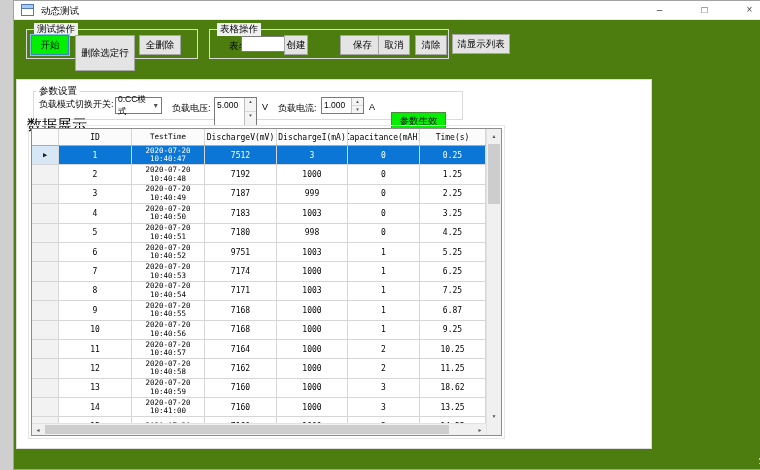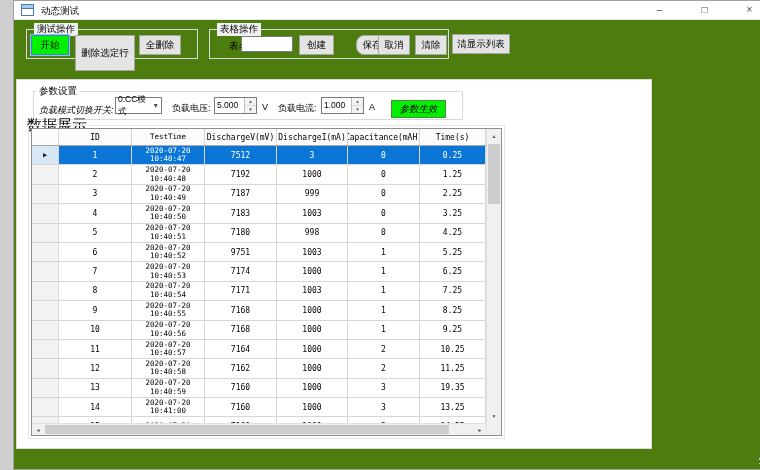--- a/index.html
+++ b/index.html
@@ -89,57 +89,57 @@
     <span class="group-label">测试操作</span>
     <div class="btn btn-start" style="left:4px; top:5px; width:38px; height:20px;text-align:center;">开始</div>
     <div class="btn" style="left:48px; top:5px; width:60px; height:36px;">删除选定行</div>
     <div class="btn" style="left:112px; top:5px; width:42px; height:20px;">全删除</div>
   </div>
 
   <div class="groupbox" style="left:195px; top:28px; width:240px; height:30px;">
     <span class="group-label">表格操作</span>
     <span class="flabel" style="left:19px; top:10px; font-size:9.5px;">表名:</span>
     <input class="textbox" style="left: 31px; top: 6px; width: 52px; height: 16px;" value="">
-    <div class="btn" style="left:89px; top:5px; width:35px; height:20px;font-family:Liberation Serif, serif;">创建</div>
-    <div class="btn" style="left:146px; top:5px; width:32px; height:20px;border-radius:8px;">保存</div>
+    <div class="btn" style="left:74px; top:5px; width:24px; height:20px;font-family:Liberation Serif, serif;">创建</div>
+    <div class="btn" style="left:130px; top:5px; width:45px; height:20px;">保存</div>
     <div class="btn" style="left:168px; top:5px; width:32px; height:20px;">取消</div>
     <div class="btn" style="left:205px; top:5px; width:32px; height:20px;">清除</div>
   </div>
 
   <div class="btn" style="left:438px; top:33px; width:58px; height:20px;">清显示列表</div>
 
 
   <div class="tabpage">
 
     <div class="groupbox" style="left:16px; top:11px; width:430px; height:29px;">
       <span class="group-label on-white" style="left:2px;">参数设置</span>
-      <span class="flabel" style="left:5px; top:12px;font-style:italic;">负载模式切换开关:</span>
+      <span class="flabel" style="left:5px; top:6px;">负载模式切换开关:</span>
       <div class="combo" style="left:81px; top:5px; width:47px; height:17px;">
         <span>0:CC模式</span>
         <span class="chev">▼</span>
       </div>
       <span class="flabel" style="left:138px; top:10px;">负载电压:</span>
-      <div class="spinbox" style="left:180px; top:5px; width:43px; height:17px;">
+      <div class="spinbox" style="left:180px; top:5px; width:43px; height:29px;">
         <div class="spinval">5.000</div>
         <div class="updown">
           <div>▲</div>
           <div>▼</div>
         </div>
       </div>
       <span class="flabel" style="left:228px; top:10px;">V</span>
       <span class="flabel" style="left:244px; top:10px;">负载电流:</span>
       <div class="spinbox" style="left:287px; top:5px; width:43px; height:17px;">
         <div class="spinval">1.000</div>
         <div class="updown">
           <div>▲</div>
           <div>▼</div>
         </div>
       </div>
       <span class="flabel" style="left:335px; top:10px;">A</span>
-      <div class="btn btn-green" style="left:357px; top:8px; width:55px; height:18px;font-style:italic;">参数生效</div>
+      <div class="btn btn-green" style="left:357px; top:20px; width:55px; height:18px;">参数生效</div>
     </div>
 
     <span class="flabel" style="left:10px; top:36px; font-size:15px;">数据展示</span>
     <div class="data-panel"></div>
 
     <div class="grid">
       <div class="grid-main">
         <div class="ghead">
           <div class="gc c-rh"></div>
           <div class="gc c-id">ID</div>
@@ -251,21 +251,21 @@
             <div class="grow">
               <div class="gc c-rh"></div>
               <div class="gc c-id">9</div>
               <div class="gc c-tt">
                 <div>2020-07-20</div>
                 <div>10:40:55</div>
               </div>
               <div class="gc c-v">7168</div>
               <div class="gc c-i">1000</div>
               <div class="gc c-cap">1</div>
-              <div class="gc c-t">8.25</div>
+              <div class="gc c-t">6.87</div>
             </div>
             <div class="grow">
               <div class="gc c-rh"></div>
               <div class="gc c-id">10</div>
               <div class="gc c-tt">
                 <div>2020-07-20</div>
                 <div>10:40:56</div>
               </div>
               <div class="gc c-v">7168</div>
               <div class="gc c-i">1000</div>
@@ -299,21 +299,21 @@
             <div class="grow">
               <div class="gc c-rh"></div>
               <div class="gc c-id">13</div>
               <div class="gc c-tt">
                 <div>2020-07-20</div>
                 <div>10:40:59</div>
               </div>
               <div class="gc c-v">7160</div>
               <div class="gc c-i">1000</div>
               <div class="gc c-cap">3</div>
-              <div class="gc c-t">19.35</div>
+              <div class="gc c-t">18.62</div>
             </div>
             <div class="grow">
               <div class="gc c-rh"></div>
               <div class="gc c-id">14</div>
               <div class="gc c-tt">
                 <div>2020-07-20</div>
                 <div>10:41:00</div>
               </div>
               <div class="gc c-v">7160</div>
               <div class="gc c-i">1000</div>

